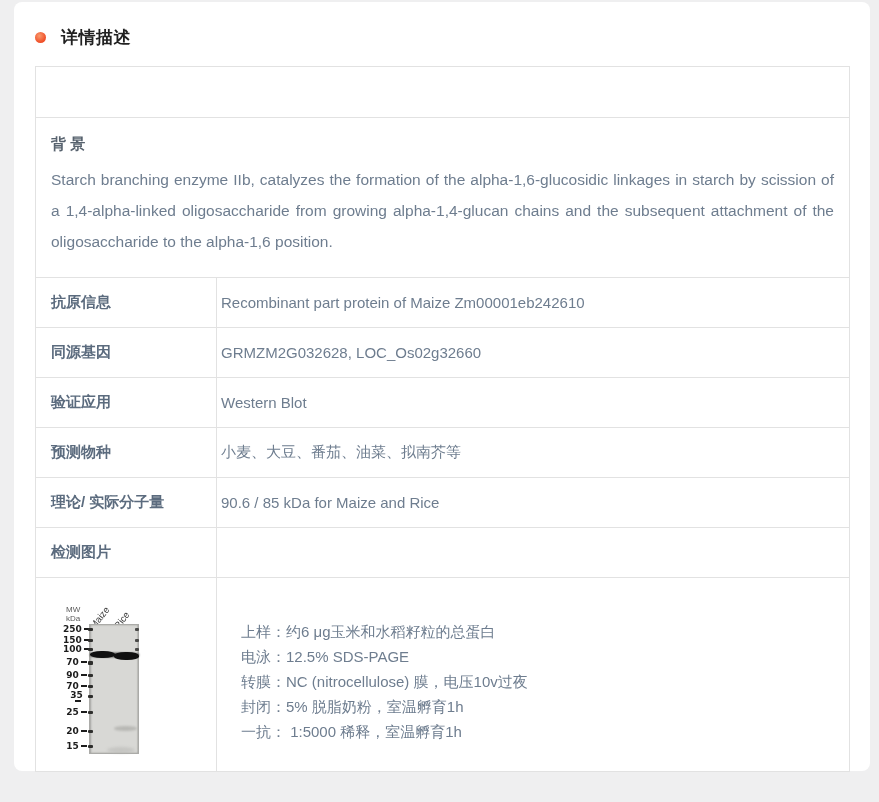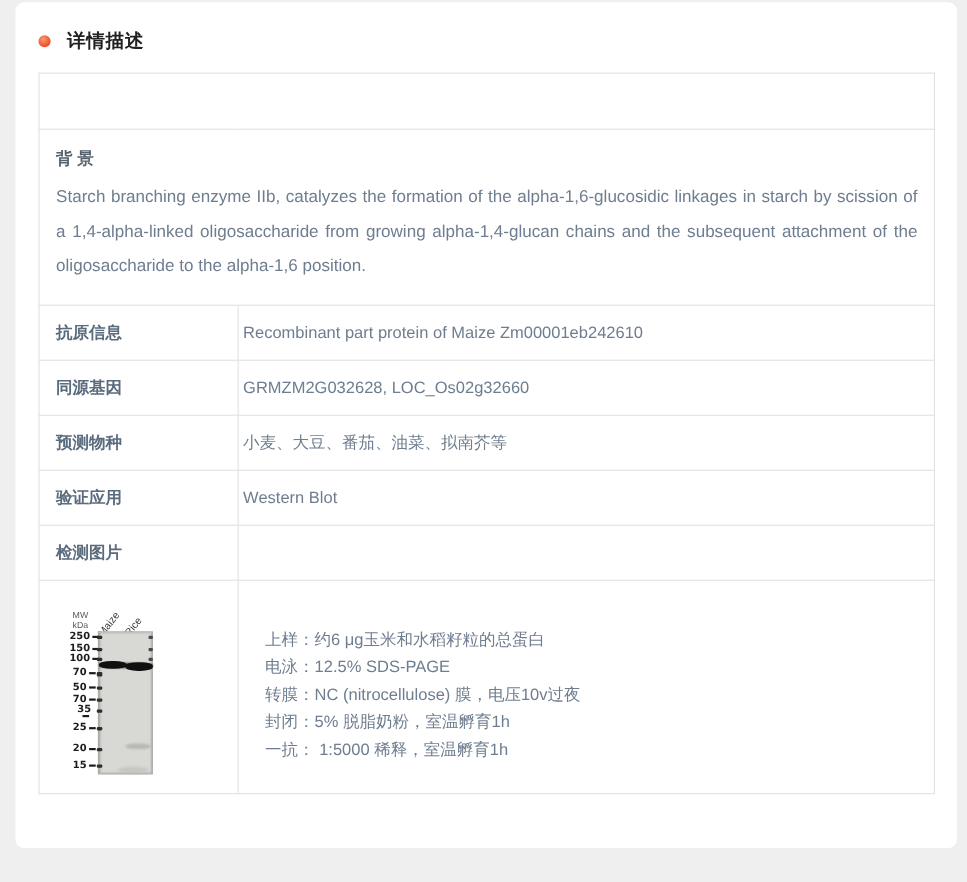--- a/index.html
+++ b/index.html
@@ -205,26 +205,30 @@
 
       <tr class="kv-row">
         <td class="label-cell">抗原信息</td>
         <td class="value-cell">Recombinant part protein of Maize Zm00001eb242610</td>
       </tr>
       <tr class="kv-row">
         <td class="label-cell">同源基因</td>
         <td class="value-cell">GRMZM2G032628, LOC_Os02g32660</td>
       </tr>
       <tr class="kv-row">
+        <td class="label-cell">验证应用</td>
+        <td class="value-cell">Western Blot</td>
+      </tr>
+      <tr class="kv-row">
         <td class="label-cell">预测物种</td>
         <td class="value-cell">小麦、大豆、番茄、油菜、拟南芥等</td>
       </tr>
       <tr class="kv-row">
-        <td class="label-cell">验证应用</td>
-        <td class="value-cell">Western Blot</td>
+        <td class="label-cell">理论/ 实际分子量</td>
+        <td class="value-cell">90.6 / 85 kDa for Maize and Rice</td>
       </tr>
       <tr class="kv-row">
         <td class="label-cell">检测图片</td>
         <td class="value-cell"></td>
       </tr>
 
       <tr class="image-row">
         <td>
           <div class="wb">
             <div class="wb-mw-title">
@@ -247,21 +251,21 @@
               </div>
             <div class="mw-row" style="top:58px;">
                 <span class="mw-num">100</span>
                 <span class="mw-dash"></span>
               </div>
             <div class="mw-row" style="top:71px;">
                 <span class="mw-num">70</span>
                 <span class="mw-dash"></span>
               </div>
             <div class="mw-row" style="top:84px;">
-                <span class="mw-num">50</span>
+                <span class="mw-num">90</span>
                 <span class="mw-dash"></span>
               </div>
             <div class="mw-row" style="top:95px;">
                 <span class="mw-num">70</span>
                 <span class="mw-dash"></span>
               </div>
             <div class="mw-row" style="top:105px;flex-direction:column;">
                 <span class="mw-num">35</span>
                 <span class="mw-dash"></span>
               </div>

